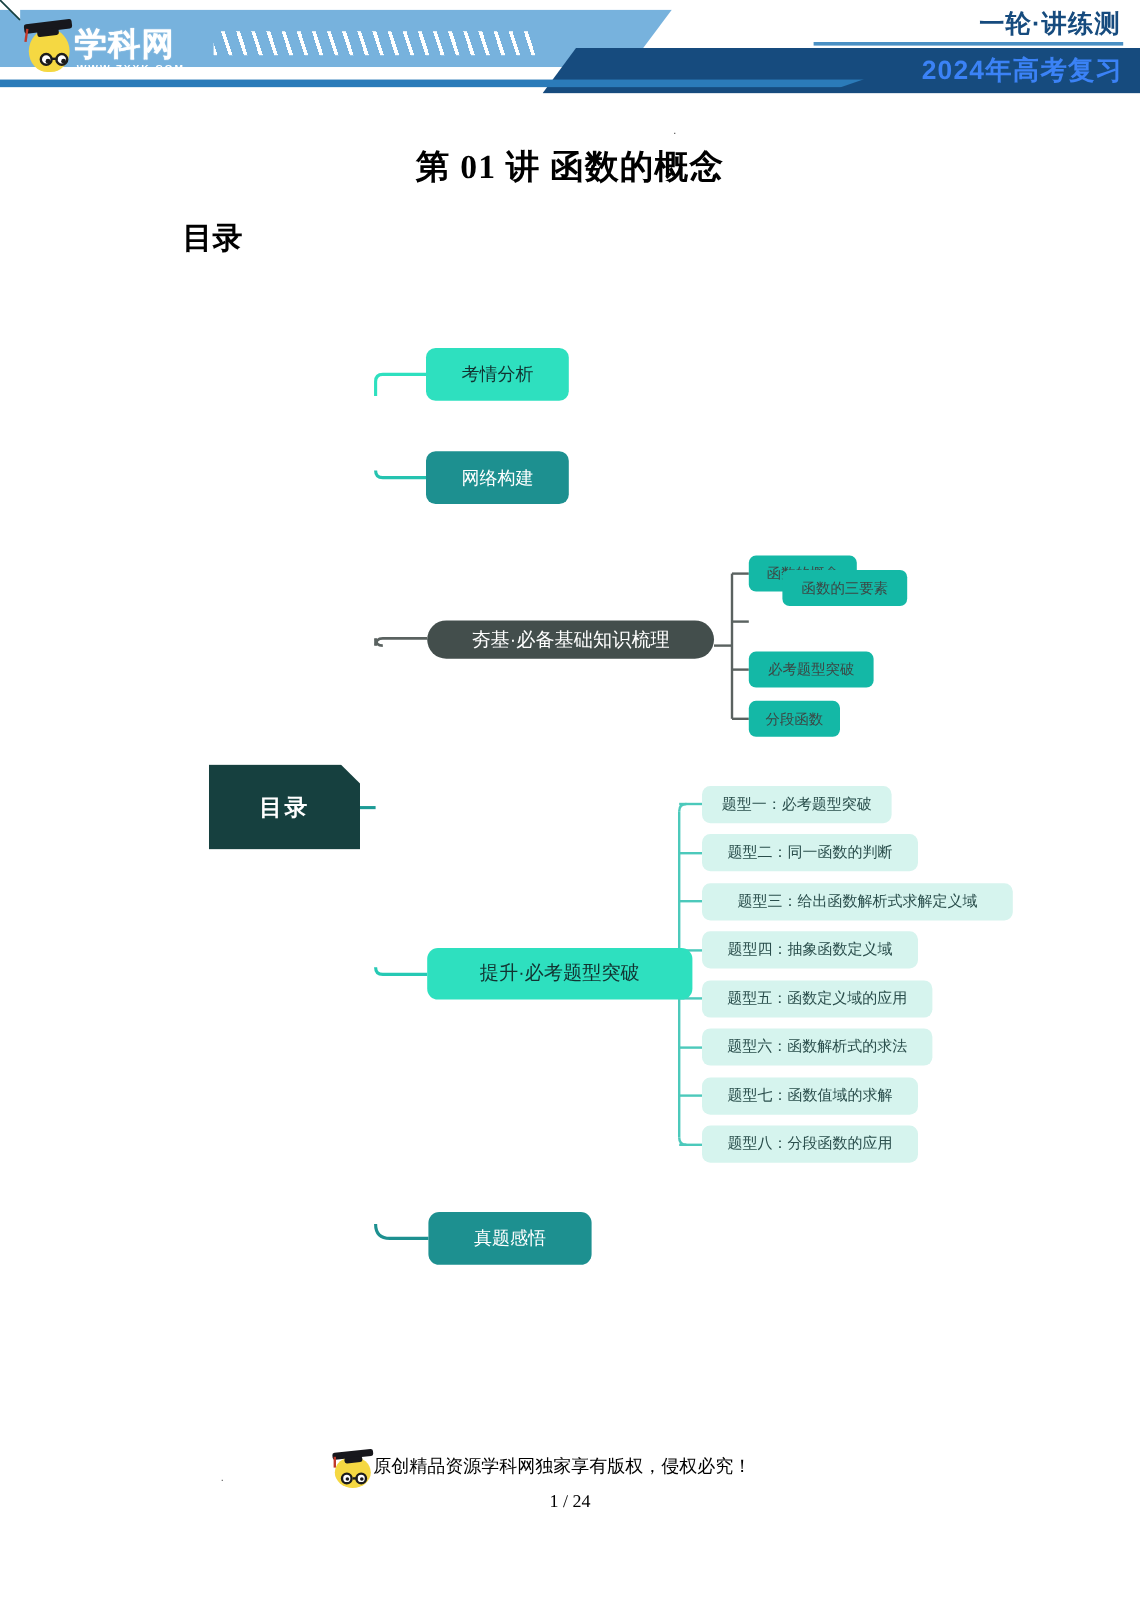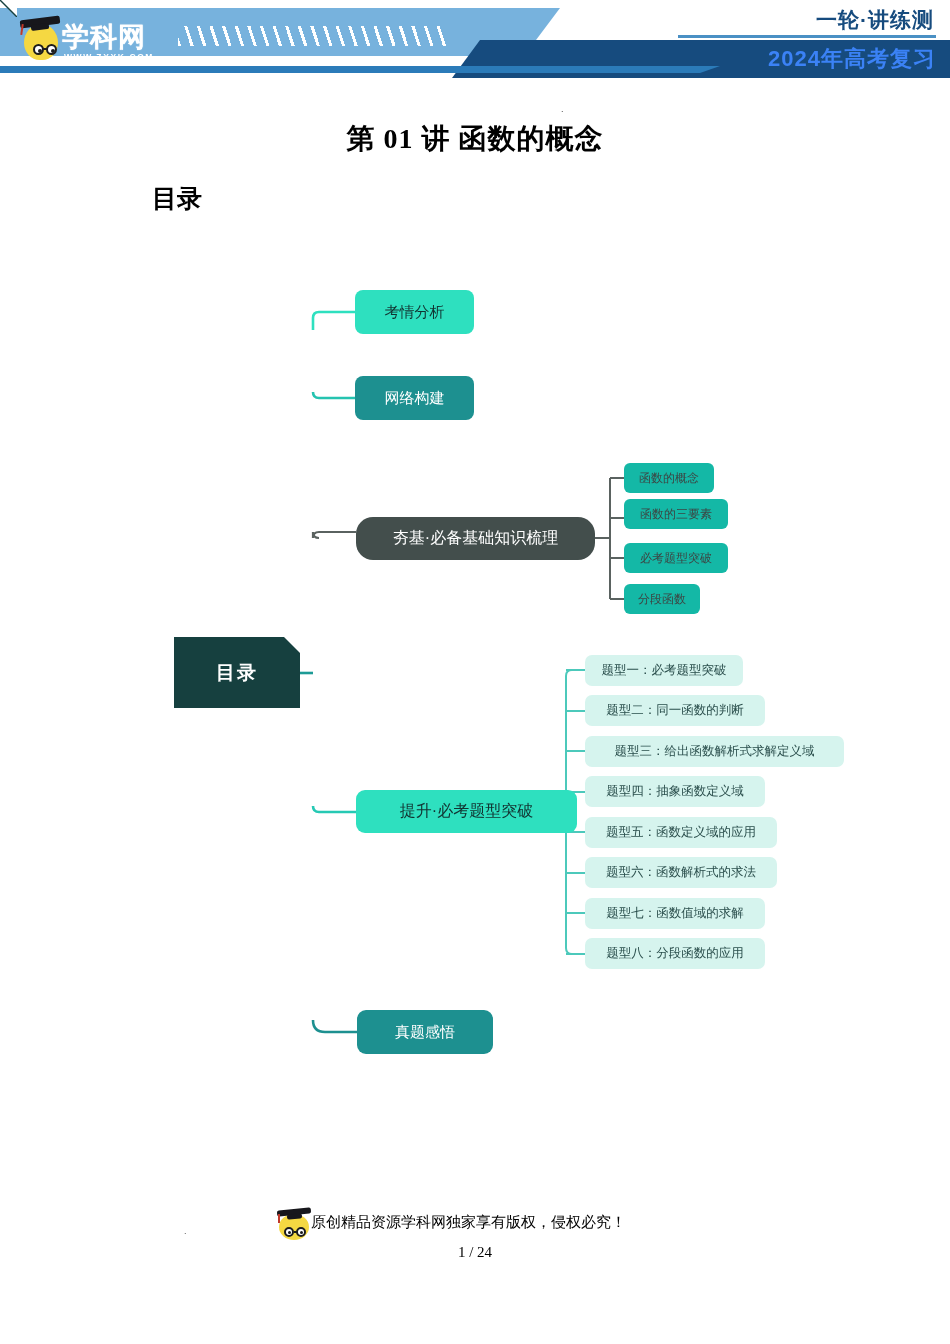--- a/index.html
+++ b/index.html
@@ -114,27 +114,27 @@
   }
 
   .node-bright{background:#2ee0bf;color:#123331;}
   .node-dark{background:#1d9090;color:#ffffff;}
   .node-gray{background:#434e4c;color:#ffffff;}
   .node-subgray{background:#14b8a6;color:#3c4644;}
   .node-mint{background:#d6f4ee;color:#2a4e4c;}
 
   .n-kqfx{left:355px;top:290px;width:119px;height:44px;border-radius:8px;font-size:15px;}
   .n-wlgj{left:355px;top:376px;width:119px;height:44px;border-radius:8px;font-size:15px;}
-  .n-hjzs{left:356px;top:517px;width:239px;height:43px;border-radius:17px;font-size:16px;}
+  .n-hjzs{left:356px;top:517px;width:239px;height:32px;border-radius:17px;font-size:16px;}
   .n-tstp{left:356px;top:790px;width:221px;height:43px;border-radius:9px;font-size:16px;}
   .n-zjgw{left:357px;top:1010px;width:136px;height:44px;border-radius:9px;font-size:15px;}
 
   .sub-g{border-radius:6px;font-size:12px;height:30px;left:624px;}
   .sub-g1{top:463px;width:90px;}
-  .sub-g2{top:499px;width:104px;}
+  .sub-g2{top:475px;width:104px;margin-left:28px;}
   .sub-g3{top:543px;width:104px;}
   .sub-g4{top:584px;width:76px;}
 
   .sub-m{border-radius:7px;font-size:12.5px;height:31px;left:585px;}
   .sub-m1{top:655px;width:158px;}
   .sub-m2{top:695px;width:180px;}
   .sub-m3{top:736px;width:259px;}
   .sub-m4{top:776px;width:180px;}
   .sub-m5{top:817px;width:192px;}
   .sub-m6{top:857px;width:192px;}

